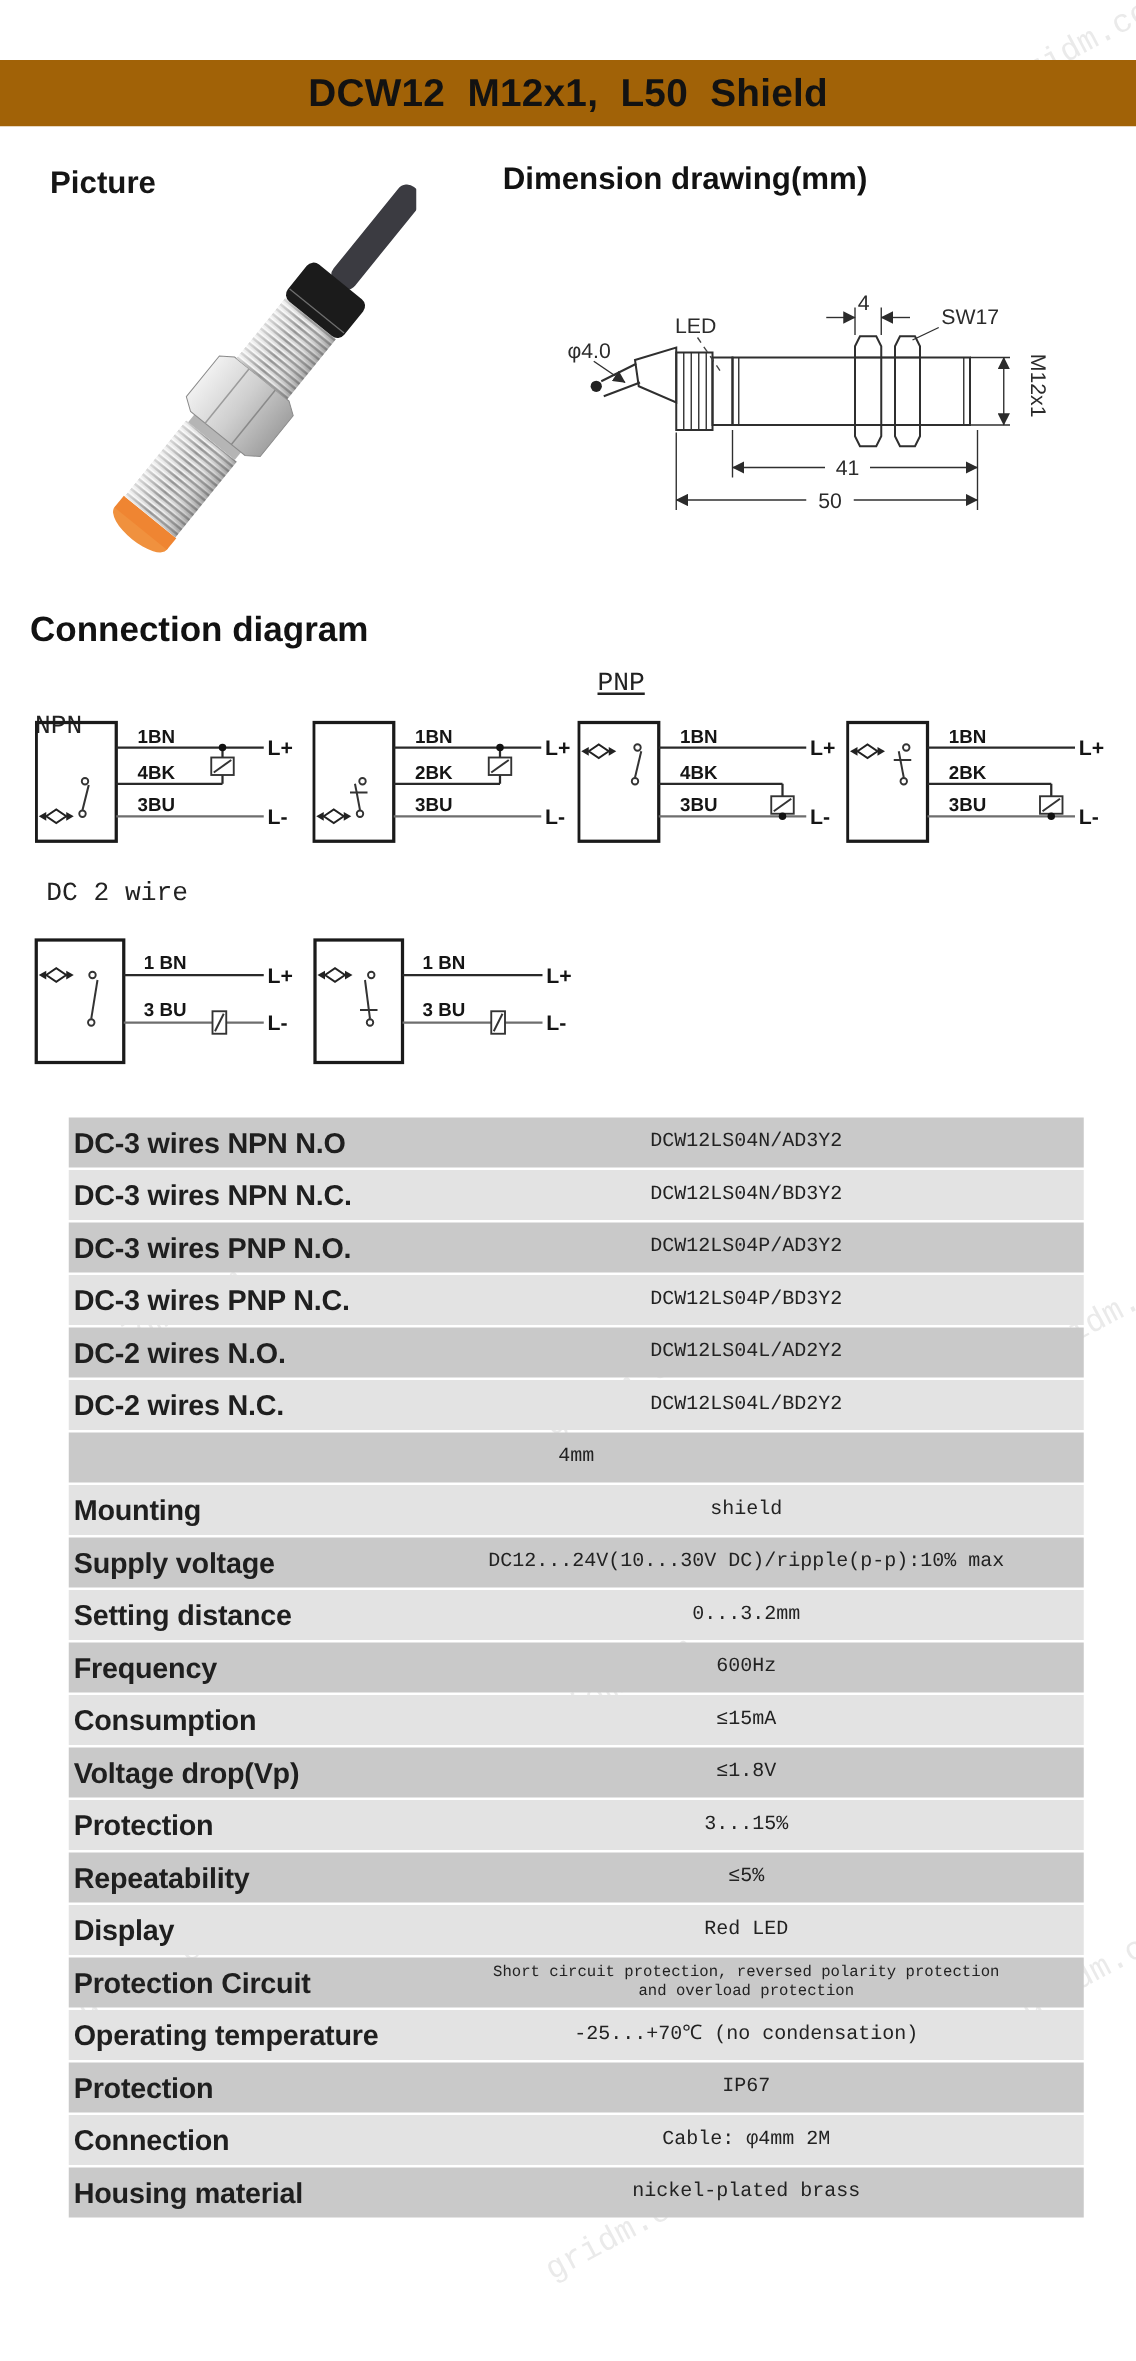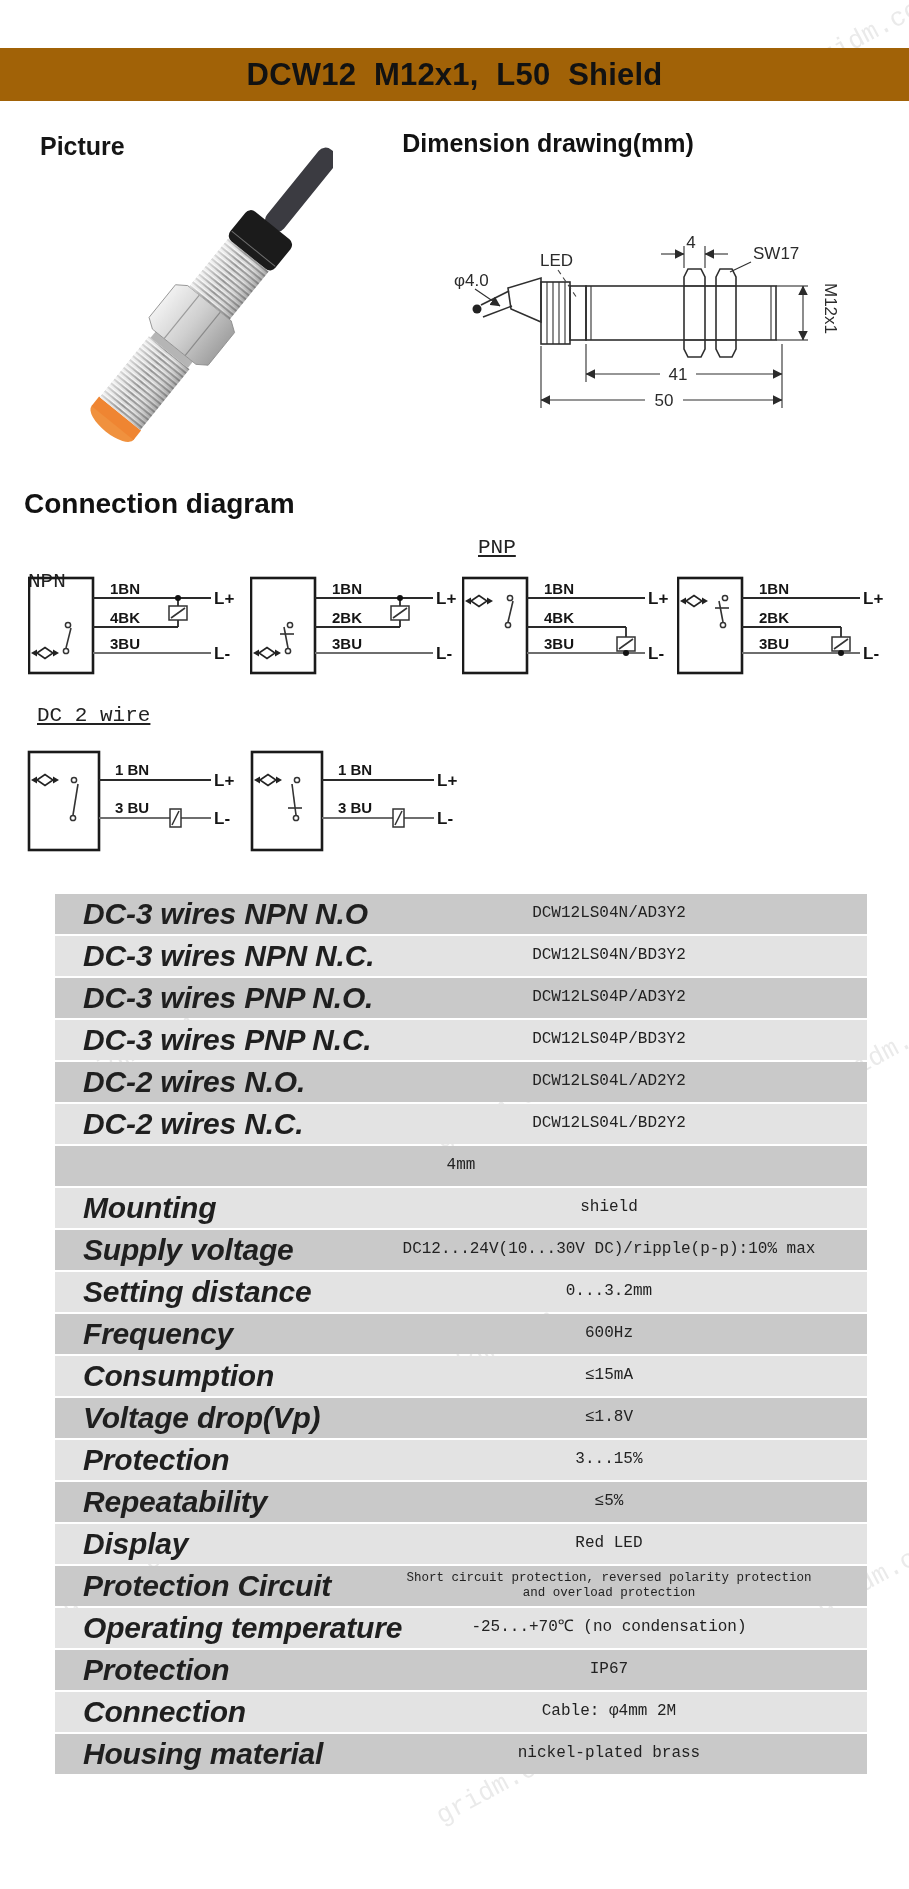--- a/index.html
+++ b/index.html
@@ -12,21 +12,21 @@
   .wm.white{color:rgba(255,255,255,0.45);}
   
   .titlebar{position:absolute;left:0;top:48px;width:909px;height:53px;background:#a16207;
             display:flex;align-items:center;justify-content:center;font-size:31px;font-weight:bold;
             color:#121212;word-spacing:9px;letter-spacing:.2px;}
   .h-picture{position:absolute;left:40px;top:132px;font-size:25px;font-weight:bold;color:#161616;}
   .h-dim{position:absolute;left:396px;top:129px;width:304px;text-align:center;font-size:25px;font-weight:bold;color:#121212;}
   .h-conn{position:absolute;left:24px;top:488px;font-size:28px;font-weight:bold;color:#121212;}
   .lbl-npn{position:absolute;left:28px;top:536px;font-family:"Liberation Mono",monospace;font-size:21px;color:#222;margin-top:34px;}
   .lbl-pnp{position:absolute;left:478px;top:536px;font-family:"Liberation Mono",monospace;font-size:21px;color:#222;text-decoration:underline;}
-  .lbl-dc2{position:absolute;left:37px;top:704px;font-family:"Liberation Mono",monospace;font-size:21px;color:#222;text-decoration:underline;}
+  .lbl-dc2{position:absolute;left:37px;top:704px;font-family:"Liberation Mono",monospace;font-size:21px;color:#222;}
   
   .photo{position:absolute;left:48px;top:138px;}
   .dim{position:absolute;left:378px;top:186px;}
   .dim text{font-family:"Liberation Sans",sans-serif;font-size:17px;fill:#2b2b2b;}
   .dim .ln{stroke:#2f2f2f;stroke-width:1.6;fill:none;}
   .dim .thin{stroke:#2f2f2f;stroke-width:1.1;fill:none;}
   .dim .dash{stroke:#444;stroke-width:1.1;stroke-dasharray:5 4;fill:none;}
   .wire3,.wire2{position:absolute;}
   .wire3 .box,.wire2 .box{fill:none;stroke:#1a1a1a;stroke-width:2.6;}
   .w{stroke:#6e6e6e;stroke-width:1.8;fill:none;}
@@ -37,21 +37,21 @@
   .ct{fill:#fff;stroke:#333;stroke-width:1.5;}
   .sym{stroke:#222;stroke-width:1.6;fill:none;}
   .symf{fill:#222;stroke:none;}
   text.wl{font-family:"Liberation Sans",sans-serif;font-weight:bold;font-size:15px;fill:#151515;}
   text.lp{font-family:"Liberation Sans",sans-serif;font-weight:bold;font-size:17px;fill:#151515;}
   
   .spec{position:absolute;left:55px;top:894px;width:812px;}
   .srow{height:40px;margin-bottom:2px;display:flex;align-items:center;}
   .srow:nth-child(odd){background:#c9c9c9;}
   .srow:nth-child(even){background:#e3e3e3;}
-  .lab{width:33%;padding-left:28px;font-size:30px;font-weight:bold;color:#1f1f1f;white-space:nowrap;letter-spacing:-0.2px;font-style:italic;}
+  .lab{width:33%;padding-left:4px;font-size:23px;font-weight:bold;color:#1f1f1f;white-space:nowrap;letter-spacing:-0.2px;}
   .val{flex:1;text-align:center;font-family:"Liberation Mono",monospace;font-size:16px;color:#222;
        white-space:pre-line;line-height:1.2;}
   .val.small{font-size:12.5px;}
 </style>
 </head>
 <body>
 
 <div class="page">
 
   <span class="wm white" style="left:18px;top:62px">gridm.com</span>

